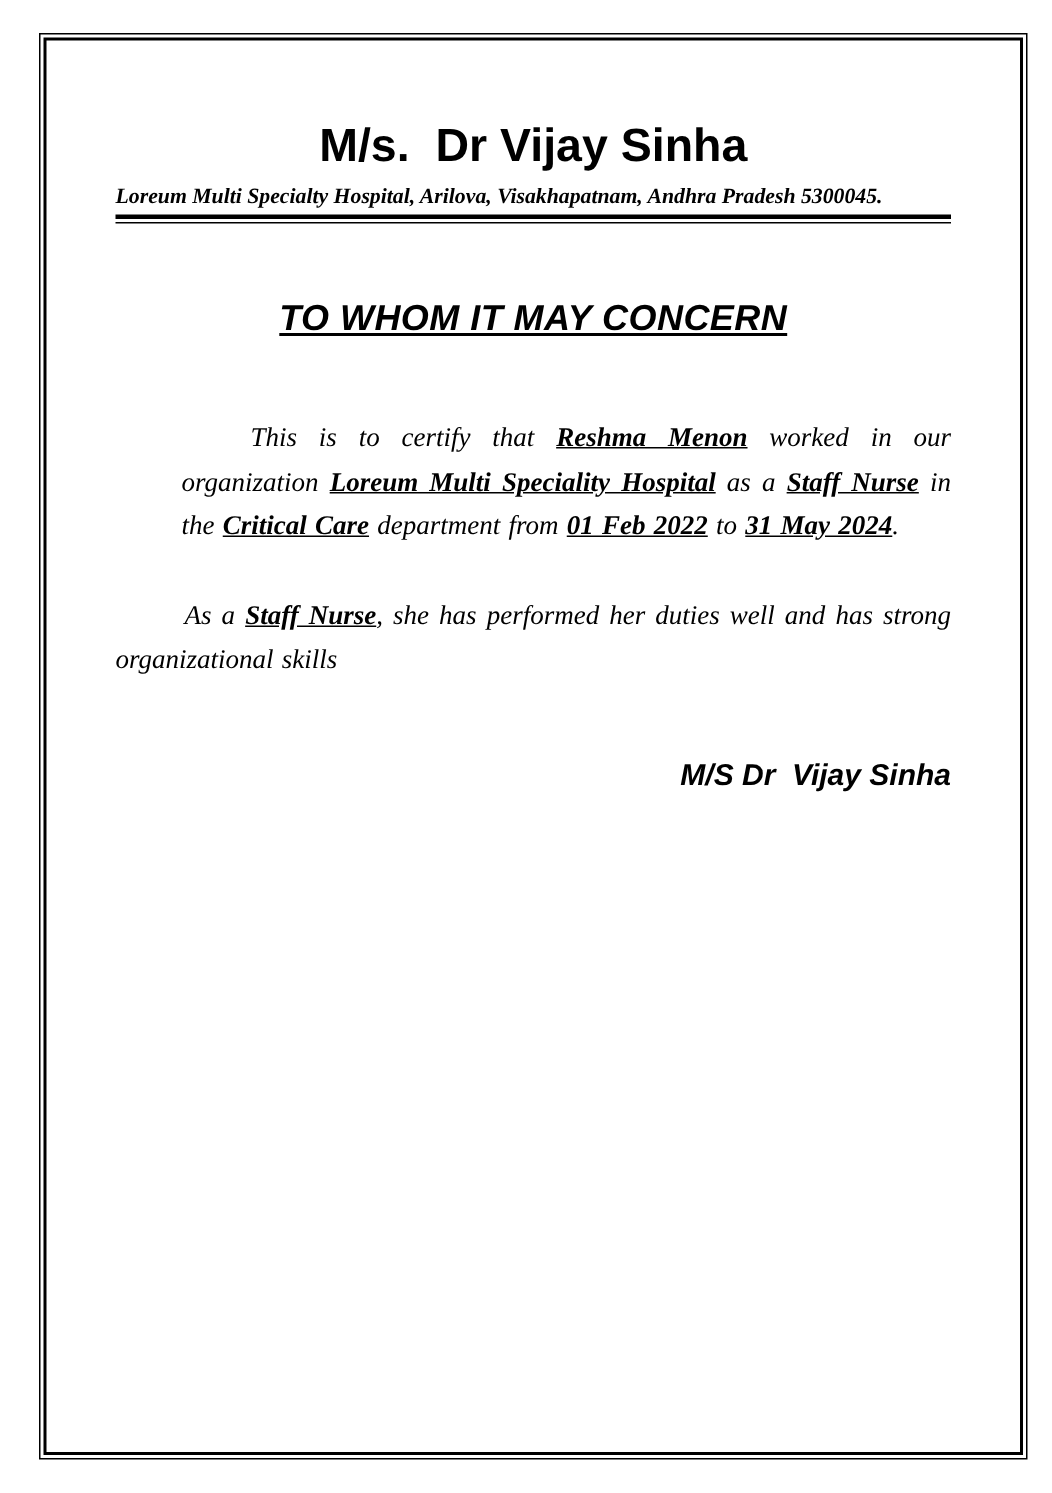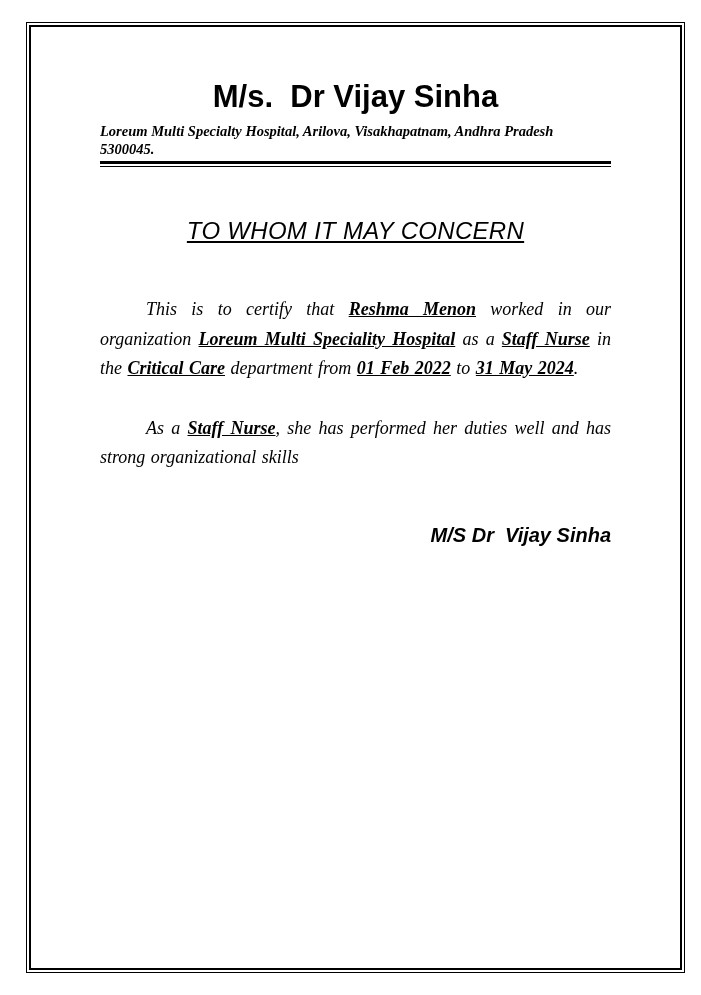--- a/index.html
+++ b/index.html
@@ -16,21 +16,21 @@
     position: absolute;
     left: 26px; top: 22px; right: 16px; bottom: 22px;
     border: 1.5px solid #000;
     padding: 2px;
     box-sizing: border-box;
   }
   .frame-inner {
     width: 100%; height: 100%;
     border: 2px solid #000;
     box-sizing: border-box;
-    padding: 0 69px;
+    padding: 0 46px;
   }
   .doc-title {
     margin: 52px 0 0 0;
     text-align: center;
     font-family: "Liberation Sans", sans-serif;
     font-weight: bold;
     font-size: 31px;
     line-height: 36px;
     letter-spacing: 0px;
   }
@@ -56,36 +56,36 @@
     font-style: italic;
     font-size: 18px;
     line-height: 22px;
   }
   .contact-row .val { font-weight: bold; }
   .doc-heading {
     margin: 50px 0 0 0;
     text-align: center;
     font-family: "Liberation Sans", sans-serif;
     font-style: italic;
-    font-weight: normal;
+    font-weight: bold;
     font-size: 24px;
     line-height: 28px;
     text-decoration: underline;
     letter-spacing: 0.3px;
   }
   .body-para {
     margin: 30px 0 0 0;
     font-style: italic;
     font-size: 18px;
     line-height: 29.5px;
     text-align: justify;
     text-indent: 46px;
     word-spacing: 1px;
   }
-  .body-para.first { margin-top: 50px; }
+  .body-para.first { margin-top: 50px; margin-left: 44px; }
   .bu {
     font-weight: bold;
     text-decoration: underline;
   }
   .signature {
     margin-top: 50px;
     text-align: right;
     font-family: "Liberation Sans", sans-serif;
     font-style: italic;
     font-weight: bold;

